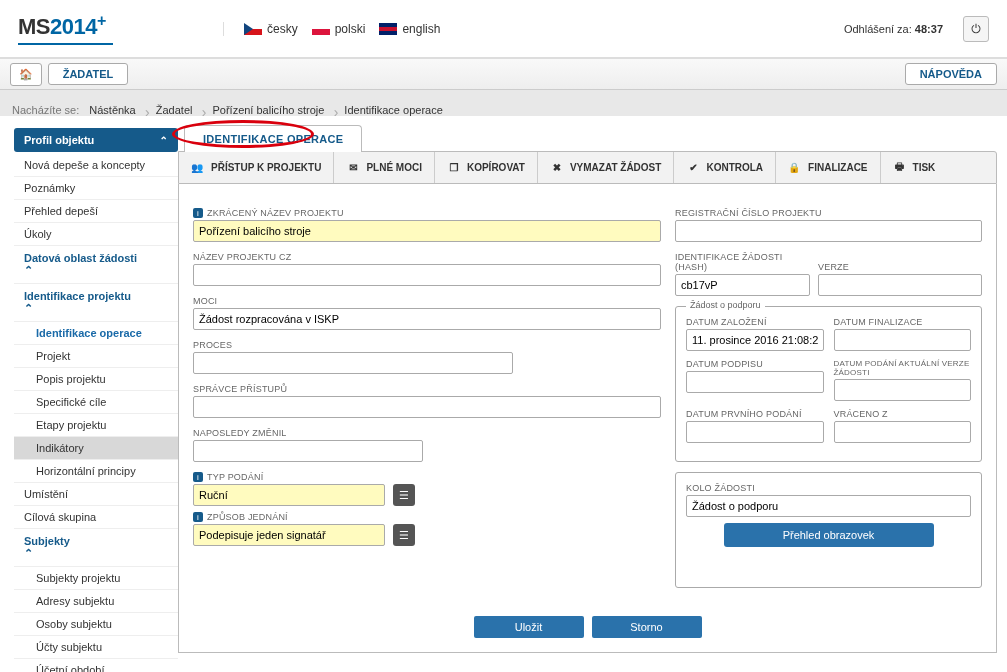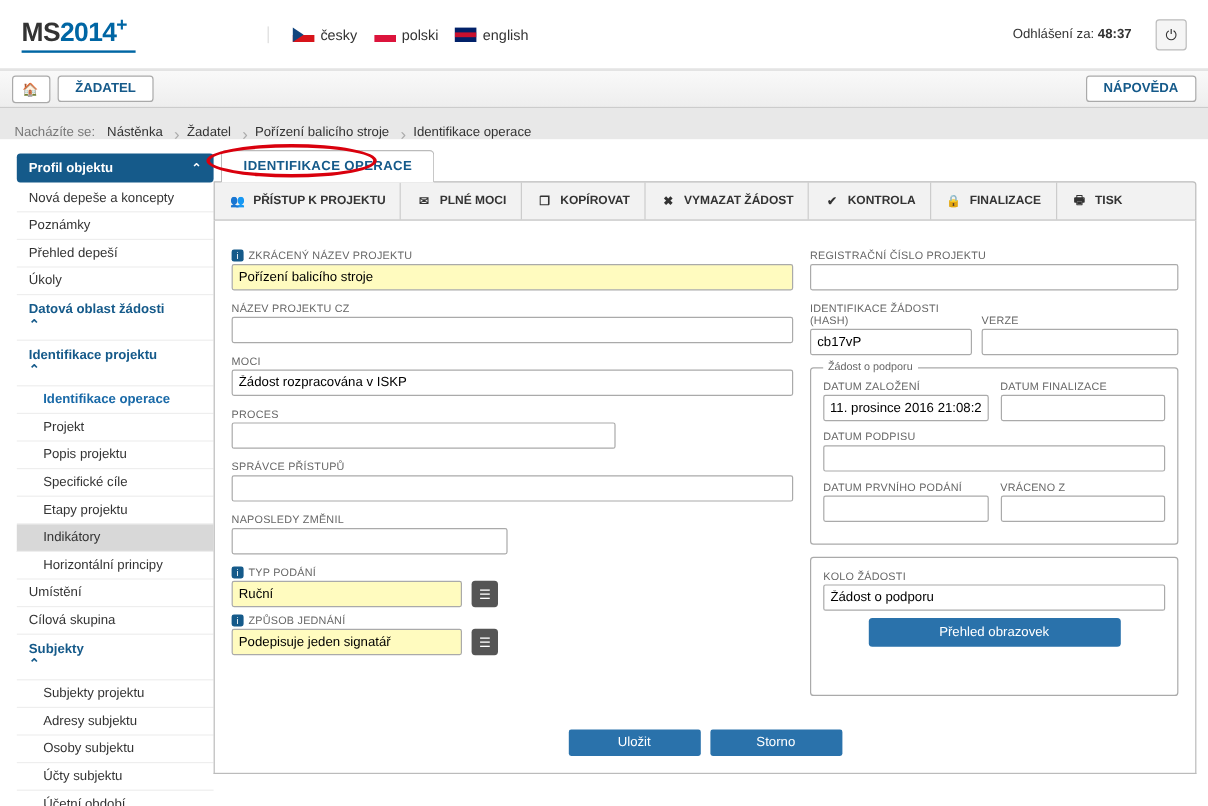--- a/index.html
+++ b/index.html
@@ -277,20 +277,21 @@
           </div>
 
           <div class="fieldset">
             <div class="fieldset-lbl">Žádost o podporu</div>
             <div class="fs-row">
               <div class="fld-wrap"><div class="fld-lbl">DATUM ZALOŽENÍ</div><input class="fld" value="11. prosince 2016 21:08:26" style=""></div>
               <div class="fld-wrap"><div class="fld-lbl">DATUM FINALIZACE</div><input class="fld" value="" style=""></div>
             </div>
             <div class="fs-row">
               <div class="fld-wrap"><div class="fld-lbl">DATUM PODPISU</div><input class="fld" value="" style=""></div>
+              <div class="fld-wrap"><div class="fld-lbl" style="font-size:8px">DATUM PODÁNÍ AKTUÁLNÍ VERZE ŽÁDOSTI</div><input class="fld" value="" style=""></div>
             </div>
             <div class="fs-row">
               <div class="fld-wrap"><div class="fld-lbl">DATUM PRVNÍHO PODÁNÍ</div><input class="fld" value="" style=""></div>
               <div class="fld-wrap"><div class="fld-lbl">VRÁCENO Z</div><input class="fld" value="" style=""></div>
             </div>
           </div>
 
           <div class="fieldset">
             <div class="fld-wrap" style="margin-bottom:6px">
               <div class="fld-lbl">KOLO ŽÁDOSTI</div>

